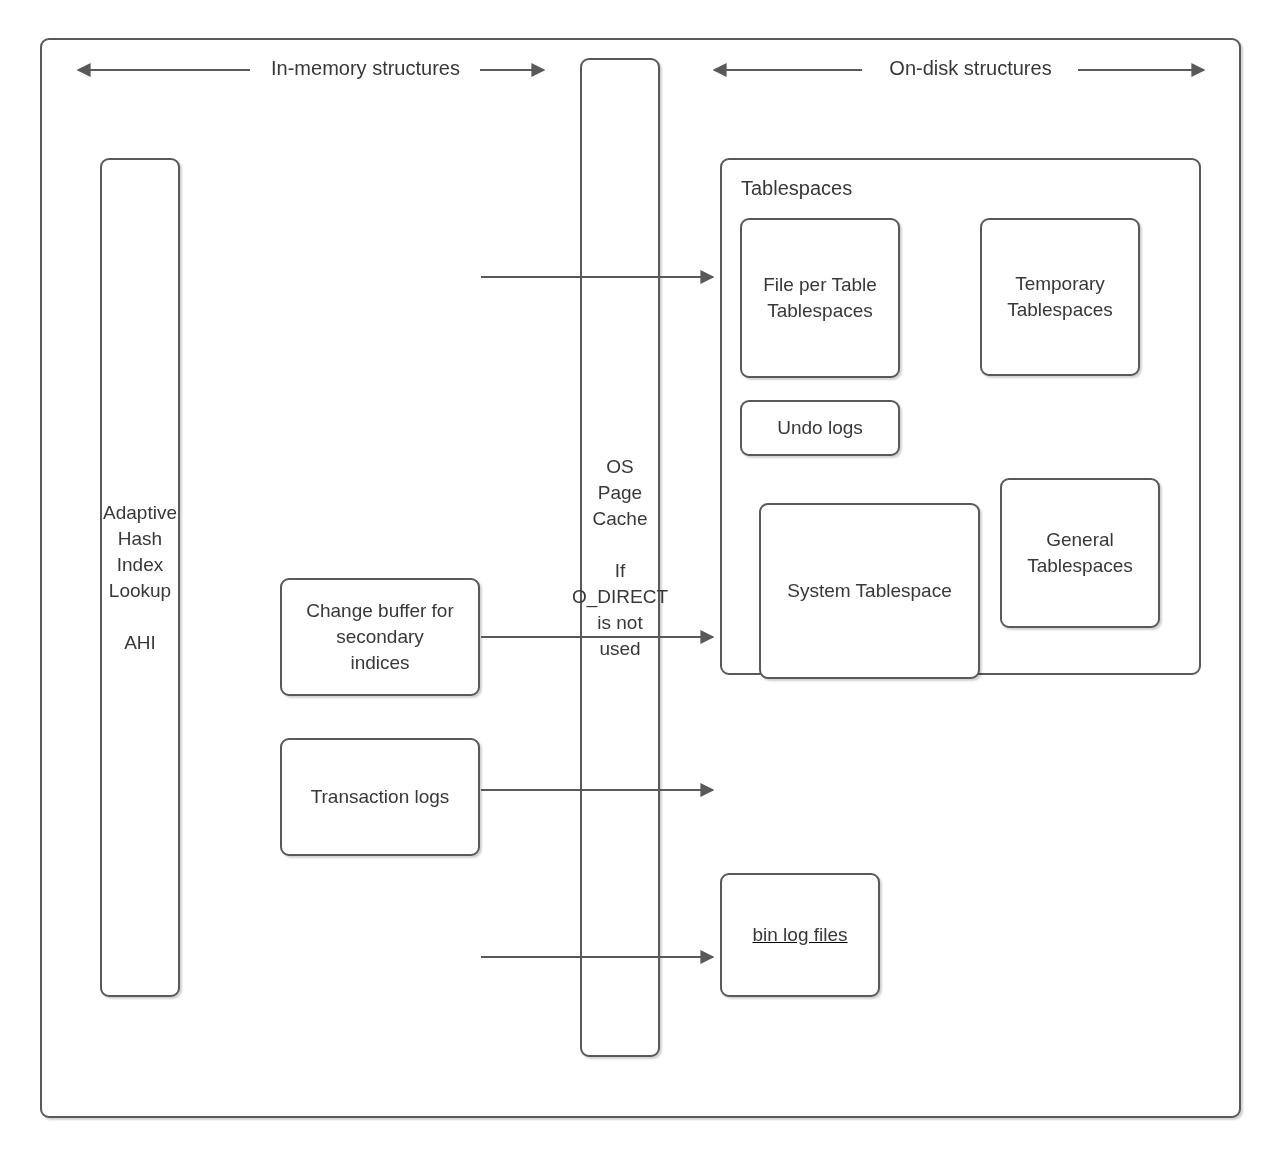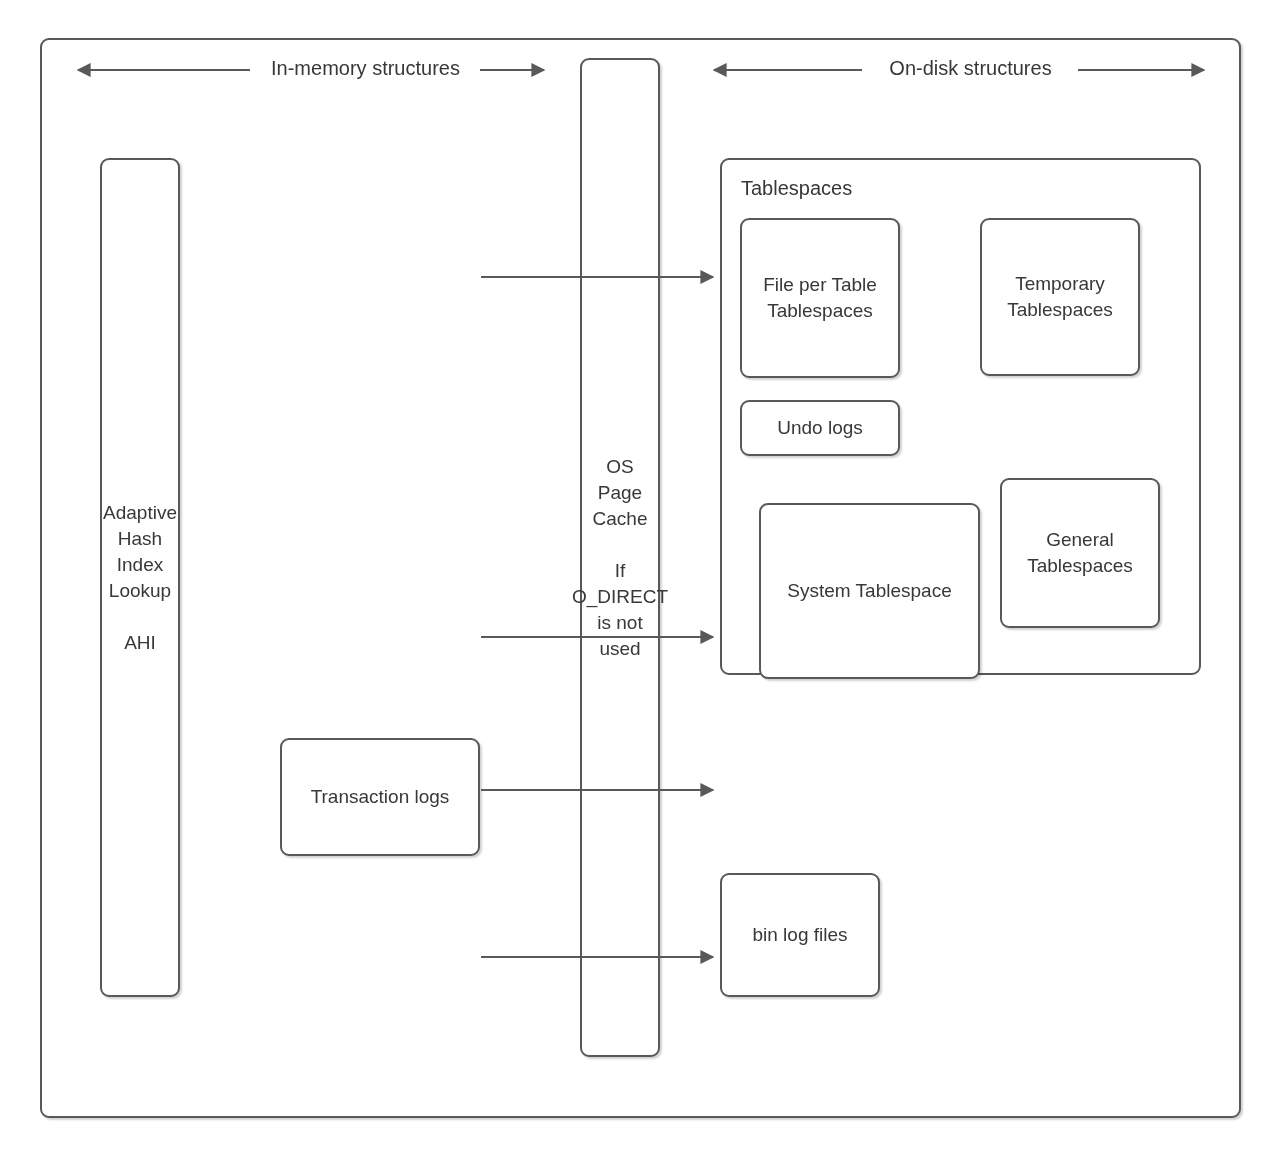--- a/index.html
+++ b/index.html
@@ -78,21 +78,21 @@
   .replication-logs { left: 280px; top: 898px; width: 200px; height: 120px; }
   .os-page-cache    { left: 580px; top: 58px;  width: 80px;  height: 999px; }
   .os-page-cache .node-label { width: 124px; margin: 0 -24px; }
   .tablespaces      { left: 720px; top: 158px; width: 481px; height: 517px; box-shadow: none; }
   .file-per-table   { left: 740px; top: 218px; width: 160px; height: 160px; }
   .temporary        { left: 980px; top: 218px; width: 160px; height: 158px; }
   .undo-logs        { left: 740px; top: 400px; width: 160px; height: 56px; justify-content: center;  }
   .system-ts        { left: 740px; top: 503px; width: 221px; height: 176px; margin-left: 19px; }
   .general-ts       { left: 1000px; top: 478px; width: 160px; height: 150px; }
   .ib-logfile       { left: 720px; top: 737px; width: 160px; height: 120px; }
-  .bin-log          { left: 720px; top: 873px; width: 160px; height: 124px; }
+  .bin-log          { left: 720px; top: 873px; width: 160px; height: 124px; text-decoration: underline; }
   .in-memory-label  { left: 258px; width: 215px; }
   .on-disk-label    { left: 868px; width: 205px; }
 </style>
 </head>
 <body>
 
 <div class="canvas">
 
   <div class="outer-frame"></div>
 
@@ -102,20 +102,25 @@
   <div class="node ahi">
     <div class="node-label">Adaptive
 Hash
 Index
 Lookup
 
 AHI</div>
   </div>
 
 
+  <div class="node change-buffer">
+    <div class="node-label">Change buffer for
+secondary
+indices</div>
+  </div>
 
   <div class="node transaction-logs">
     <div class="node-label">Transaction logs</div>
   </div>
 
 
   <div class="node os-page-cache">
     <div class="node-label">OS
 Page
 Cache

